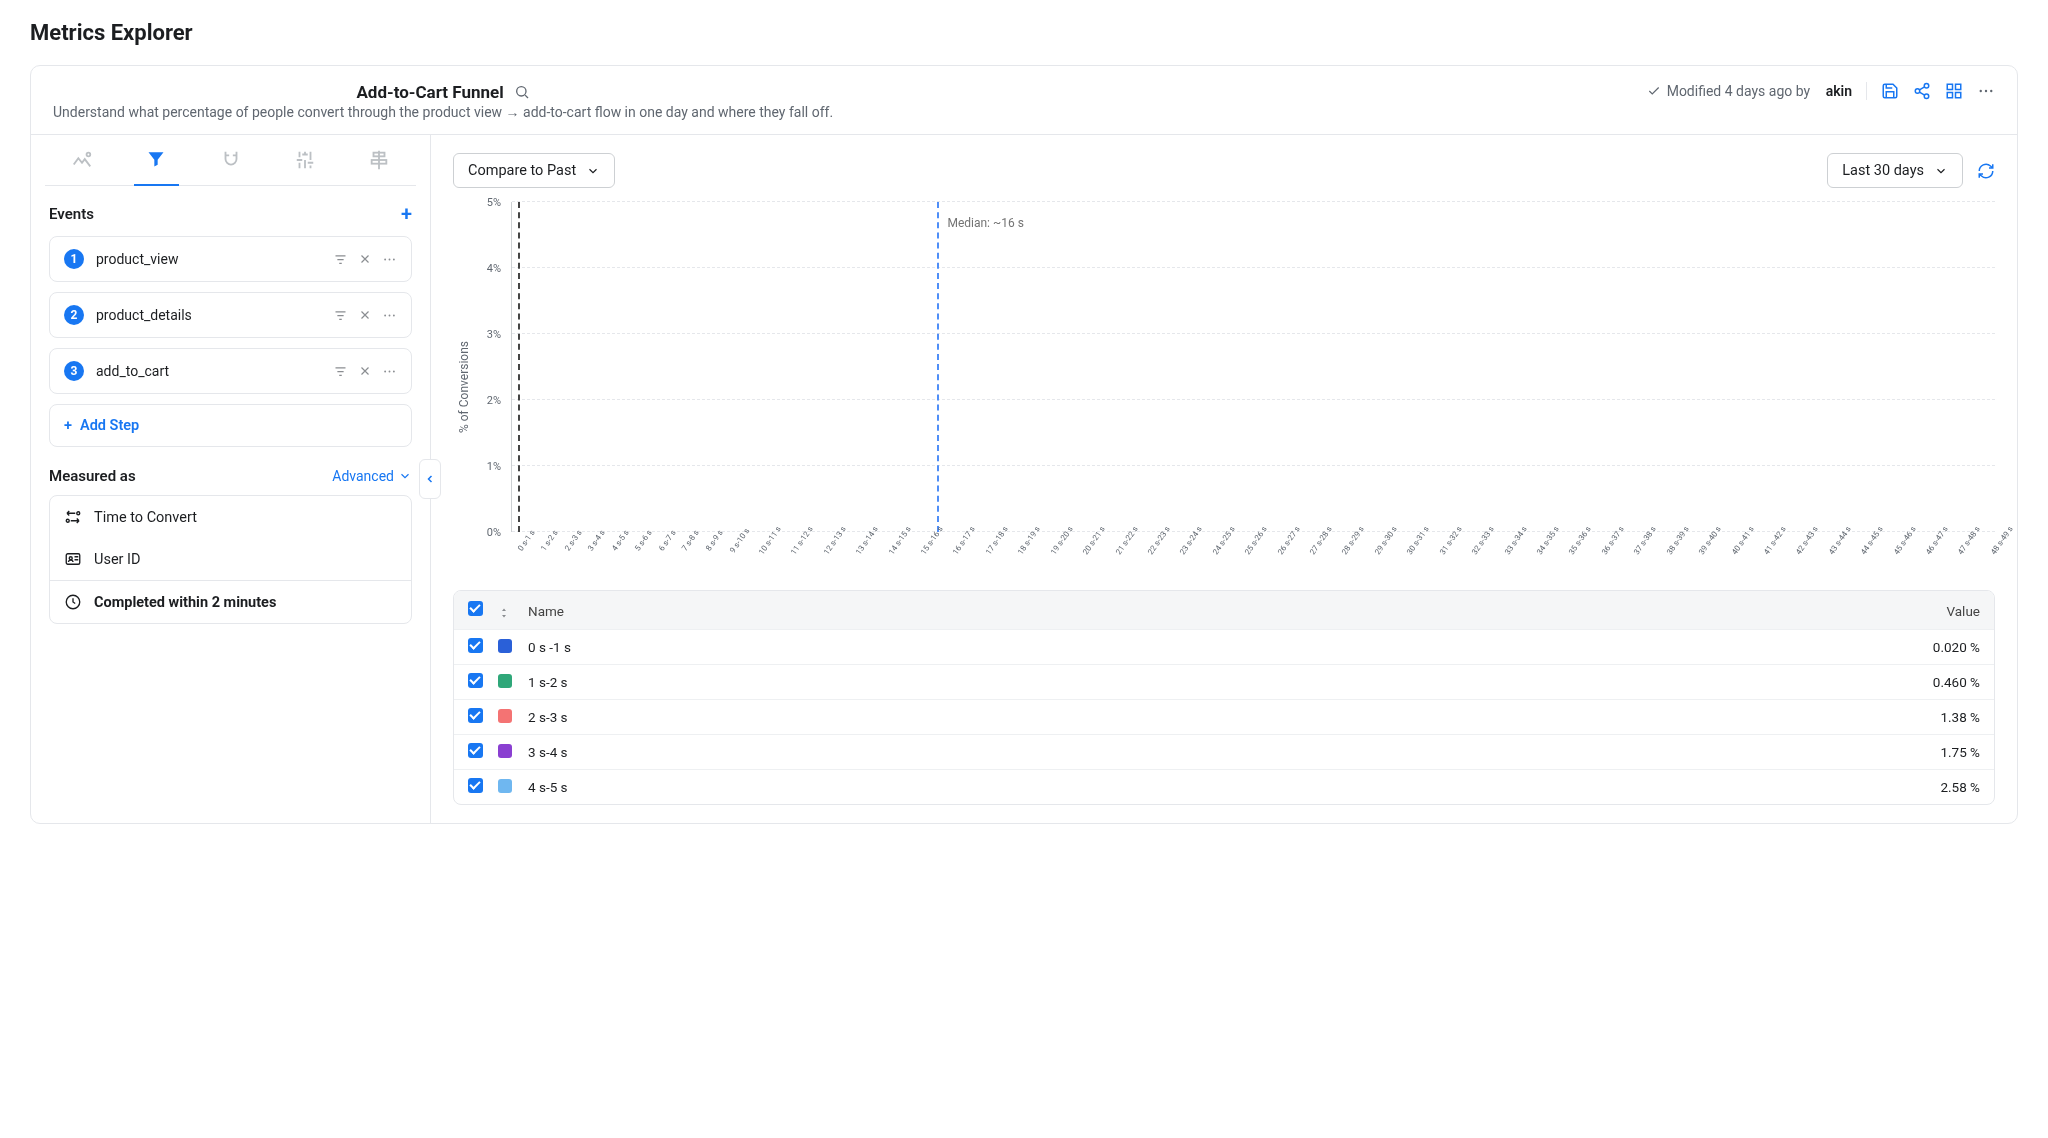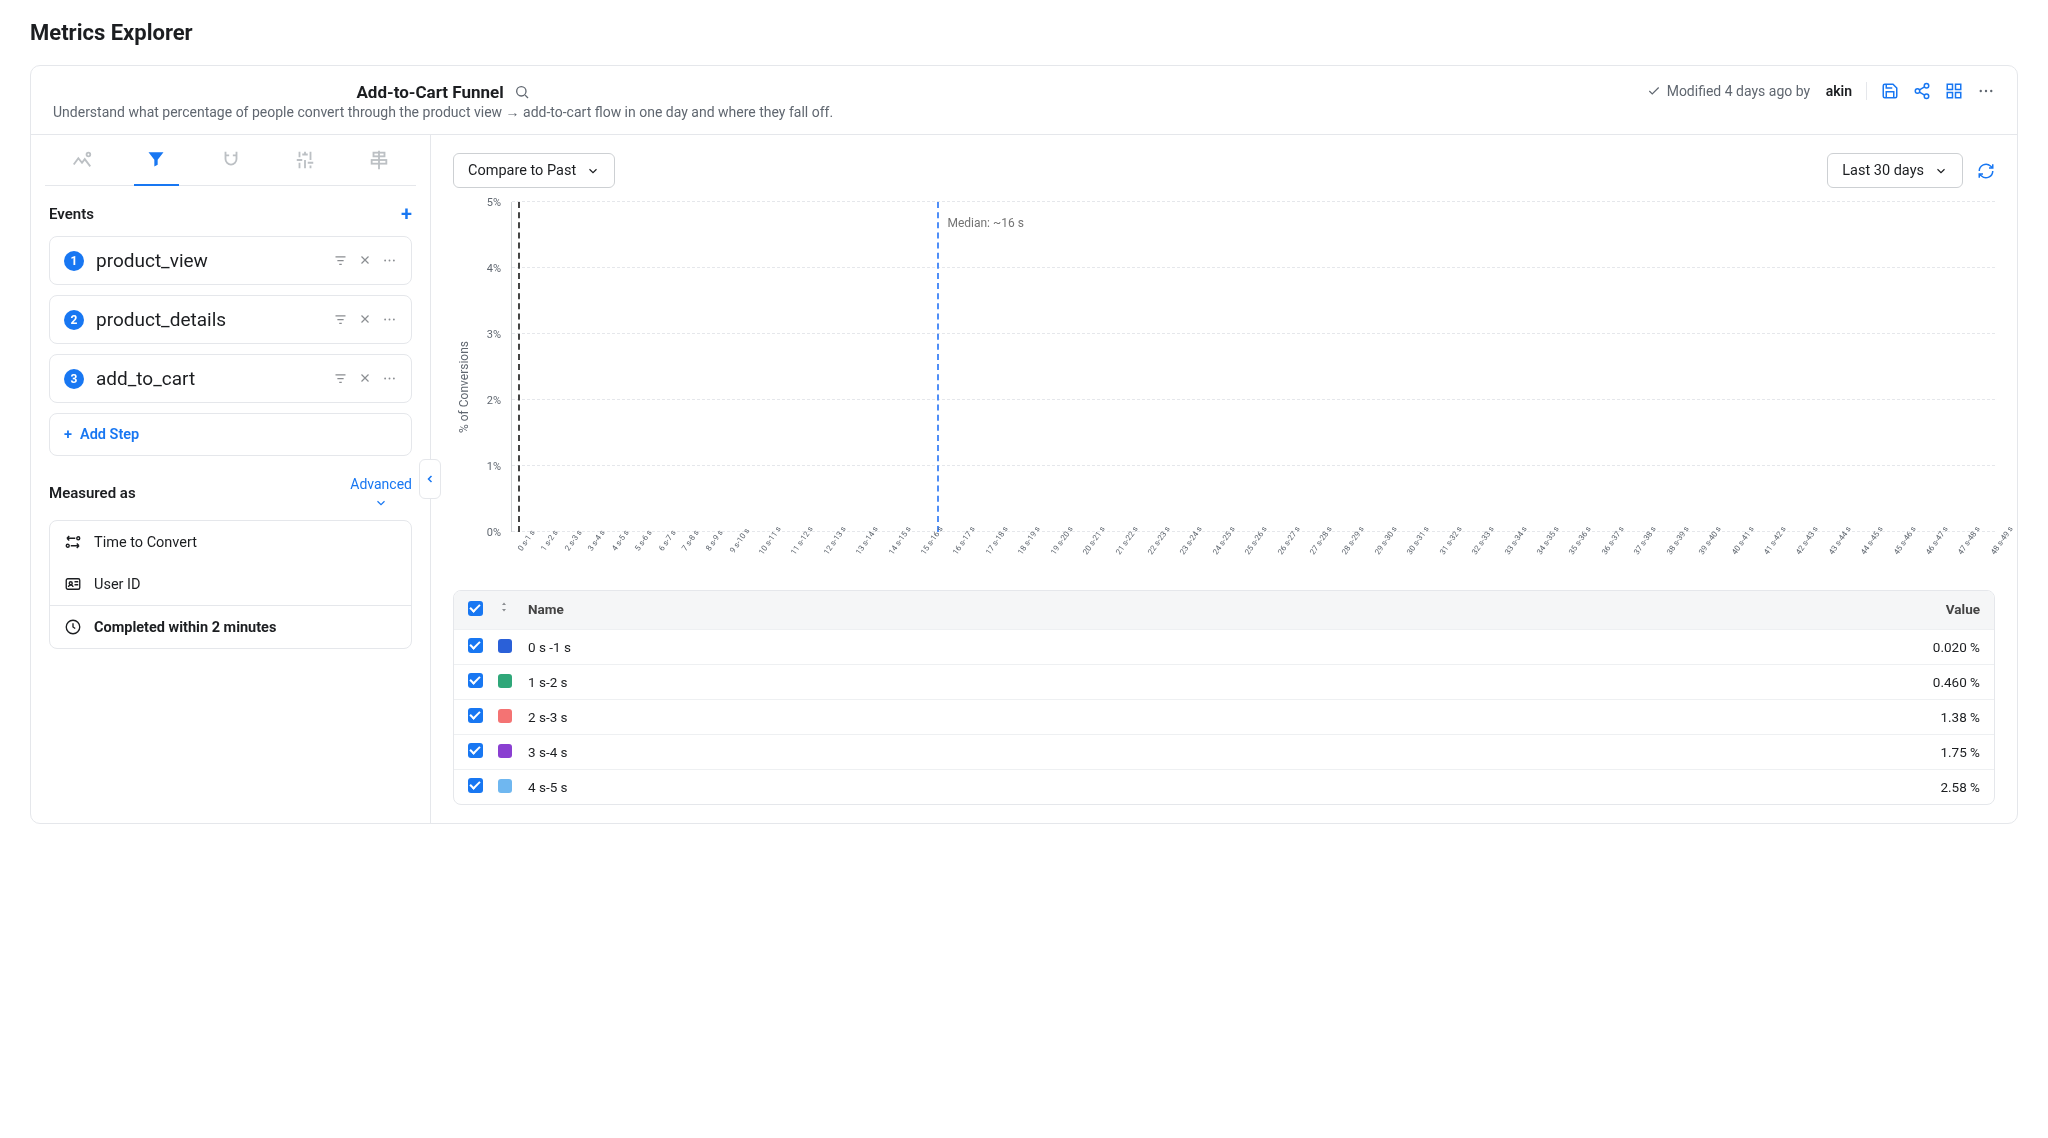--- a/index.html
+++ b/index.html
@@ -19,25 +19,25 @@
   .body { display: flex; min-height: 600px; position: relative; }
   .sidebar { width: 400px; border-right: 1px solid #e5e7eb; padding: 0 18px 18px; }
   .side-tabs { display: flex; gap: 0; border-bottom: 1px solid #e5e7eb; margin: 0 -4px 16px; }
   .side-tab { flex: 1; display: flex; justify-content: center; padding: 14px 0; cursor: pointer; color: #bcc0c4; position: relative; }
   .side-tab.active { color: #1877f2; }
   .side-tab.active::after { content: ""; position: absolute; bottom: -1px; left: 20%; right: 20%; height: 2px; background: #1877f2; }
   .section-head { display: flex; justify-content: space-between; align-items: center; margin: 6px 0 10px; font-size: 15px; font-weight: 600; }
   .plus { color: #1877f2; font-size: 20px; cursor: pointer; }
   .event-card { border: 1px solid #e5e7eb; border-radius: 8px; padding: 12px 14px; display: flex; align-items: center; gap: 12px; margin-bottom: 10px; }
   .step-badge { width: 20px; height: 20px; border-radius: 50%; background: #1877f2; color: #fff; font-size: 12px; font-weight: 700; display: flex; align-items: center; justify-content: center; }
-  .event-name { flex: 1; font-size: 19px; }
+  .event-name { flex: 1; font-size: 14px; }
   .card-actions { display: flex; gap: 10px; color: #8a8d91; }
   .add-step-card { border: 1px solid #e5e7eb; border-radius: 8px; padding: 12px 14px; color: #1877f2; font-weight: 600; font-size: 14.5px; display: flex; gap: 8px; align-items: center; cursor: pointer; }
   .measured-head { display: flex; justify-content: space-between; align-items: center; margin: 20px 0 10px; }
-  .advanced { color: #1877f2; font-size: 14px; display: flex; gap: 4px; align-items: center; cursor: pointer; flex-direction: column; }
+  .advanced { color: #1877f2; font-size: 14px; display: flex; gap: 4px; align-items: center; cursor: pointer; }
   .meas-card { border: 1px solid #e5e7eb; border-radius: 8px; }
   .meas-row { padding: 12px 14px; display: flex; align-items: center; gap: 12px; font-size: 14.5px; }
   .meas-row + .meas-row { border-top: 1px solid #e5e7eb; font-weight: bold; }
   .meas-sub { font-size: 14px; padding: 0 14px 12px 44px; display: flex; gap: 10px; align-items: center; }
   .main { flex: 1; padding: 18px 22px; position: relative; }
   .main-toolbar { display: flex; justify-content: space-between; margin-bottom: 14px; }
   .dropdown { border: 1px solid #cdd0d3; border-radius: 6px; padding: 8px 14px; font-size: 14.5px; display: inline-flex; align-items: center; gap: 10px; cursor: pointer; }
   .toolbar-right { display: flex; gap: 14px; align-items: center; padding-left: 48px; }
   .refresh { color: #1877f2; cursor: pointer; }
   .chart-area { position: relative; height: 370px; display: flex; }
@@ -49,21 +49,21 @@
   .grid-line { position: absolute; left: 0; right: 0; border-top: 1px dashed #e5e7eb; }
   .median-line { position: absolute; top: 0; bottom: 0; border-left: 2px dashed #4f8ef7; }
   .median-label { position: absolute; top: 14px; font-size: 12px; color: #737373; }
   .bars { position: absolute; left: 0; right: 0; bottom: 0; top: 0; display: flex; align-items: flex-end; padding: 0 2px; }
   .bar-slot { flex: 1; display: flex; justify-content: center; align-items: flex-end; min-width: 0; }
   .bar { width: 70%; border-radius: 2px 2px 0 0; }
   .x-ticks { position: absolute; left: 36px; right: 0; bottom: 0; height: 40px; display: flex; }
   .x-tick { flex: 1; font-size: 8px; color: #606770; text-align: center; transform: rotate(-55deg); transform-origin: top center; white-space: nowrap; margin-top: 6px; }
   .collapse-handle { position: absolute; left: -1px; top: 50%; transform: translate(-50%, -50%); width: 22px; height: 40px; border: 1px solid #e5e7eb; border-radius: 6px; background: #fff; display: flex; align-items: center; justify-content: center; color: #1877f2; cursor: pointer; }
   .table { margin-top: 18px; border: 1px solid #e5e7eb; border-radius: 8px; overflow: hidden; }
-  .thead { display: flex; padding: 10px 14px; background: #f5f6f7; font-size: 13.5px; font-weight: 700; color: #444; }
+  .thead { display: flex; padding: 10px 14px; background: #f5f6f7; font-size: 13.5px; font-weight: 400; color: #444; align-items: flex-end; }
   .trow { display: flex; padding: 8px 14px; border-top: 1px solid #eef0f2; font-size: 13.5px; align-items: center; }
   .col-check { width: 30px; }
   .col-swatch { width: 30px; }
   .col-name { flex: 1; }
   .col-value { width: 90px; text-align: right; }
   .swatch { width: 14px; height: 14px; border-radius: 3px; display: inline-block; }
   .chk { width: 15px; height: 15px; border-radius: 3px; background: #1877f2; position: relative; display: inline-block; }
   .chk::after { content: ""; position: absolute; left: 4px; top: 1px; width: 4px; height: 8px; border: solid #fff; border-width: 0 2px 2px 0; transform: rotate(45deg); }
   svg { display: block; }
 </style>

